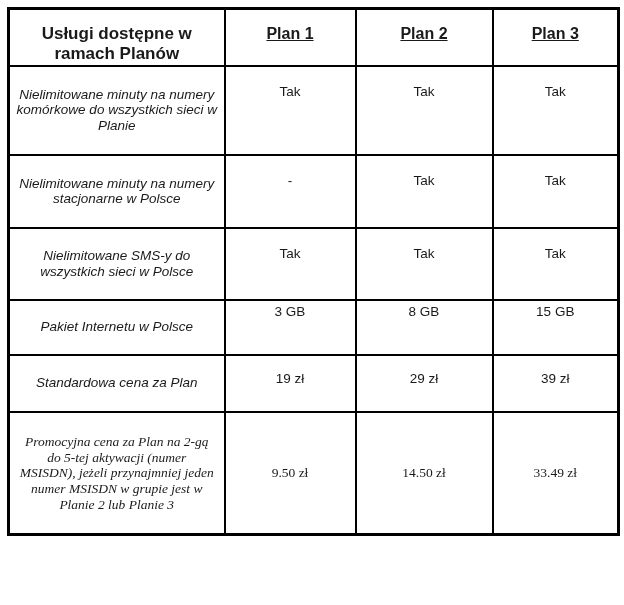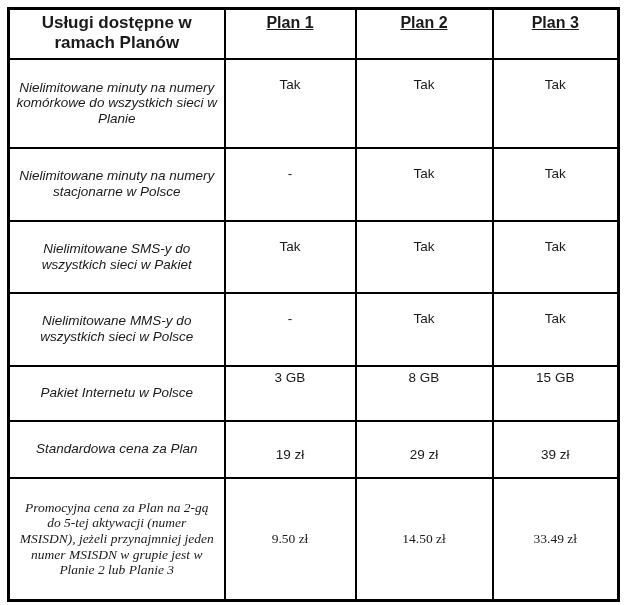--- a/index.html
+++ b/index.html
@@ -27,34 +27,34 @@
   td, th {
     border: 2px solid #000000;
     text-align: center;
     background: #ffffff;
     padding: 0;
     overflow: hidden;
   }
   th {
     font-weight: bold;
     vertical-align: top;
-    padding-top: 3px;
+    padding-top: 14px;
   }
   th.svc-hdr { font-size: 17px; line-height: 1.2; }
   th.plan-hdr { font-size: 16px; line-height: 1.3; text-decoration: underline; }
   td.svc {
     font-style: italic;
     vertical-align: middle;
     font-size: 13.5px;
     line-height: 1.16;
   }
   td.val { font-size: 13.5px; line-height: 1.15; }
   .v-top    { vertical-align: top; padding-top: 17px; text-align: center; }
   .v-top-sm { vertical-align: top; padding-top: 3px;  }
-  .v-top-md { vertical-align: top; padding-top: 25px; }
+  .v-top-md { vertical-align: top; padding-top: 15px; }
   .v-mid    { vertical-align: middle; }
   .cell-inner { margin: 0 auto; display: block; }
   .w202 { max-width: 202px; }
   .w180 { max-width: 180px; }
   .w172 { max-width: 172px; }
   .w196 { max-width: 196px; }
   tr.h-hdr { height: 50px; }
   tr.h-r1  { height: 89px; }
   tr.h-r2  { height: 73px; }
   tr.h-r3  { height: 72px; }
@@ -95,31 +95,23 @@
     <tr class="h-r2">
       <td class="svc">
         <span class="cell-inner w202">Nielimitowane minuty na numery stacjonarne w Polsce</span>
       </td>
       <td class="val v-top">-</td>
       <td class="val v-top">Tak</td>
       <td class="val v-top">Tak</td>
     </tr>
     <tr class="h-r3">
       <td class="svc">
-        <span class="cell-inner w172">Nielimitowane SMS-y do wszystkich sieci w Pakiet</span>
+        <span class="cell-inner w172">Nielimitowane SMS-y do wszystkich sieci w Polsce</span>
       </td>
       <td class="val v-top">Tak</td>
-      <td class="val v-top">Tak</td>
-      <td class="val v-top">Tak</td>
-    </tr>
-    <tr class="h-r4">
-      <td class="svc">
-        <span class="cell-inner w172">Nielimitowane MMS-y do wszystkich sieci w Polsce</span>
-      </td>
-      <td class="val v-top">-</td>
       <td class="val v-top">Tak</td>
       <td class="val v-top">Tak</td>
     </tr>
     <tr class="h-r5">
       <td class="svc">
         <span class="cell-inner w202">Pakiet Internetu w Polsce</span>
       </td>
       <td class="val v-top-sm">3 GB</td>
       <td class="val v-top-sm">8 GB</td>
       <td class="val v-top-sm">15 GB</td>

